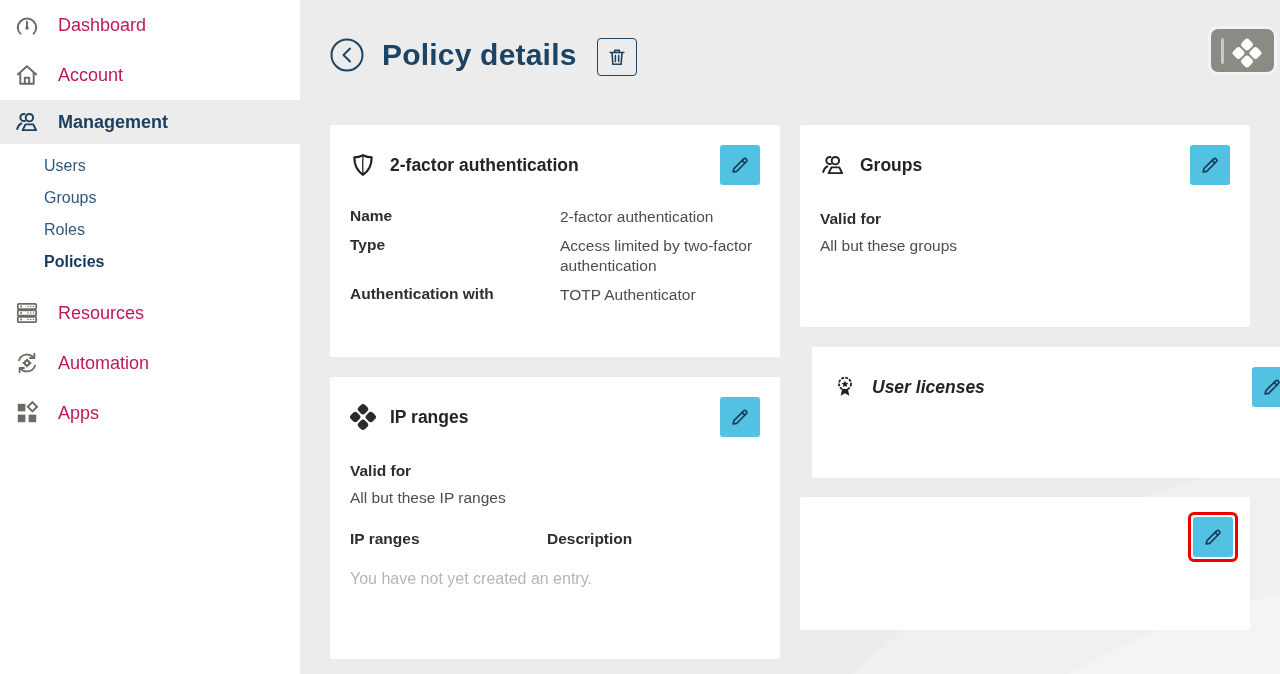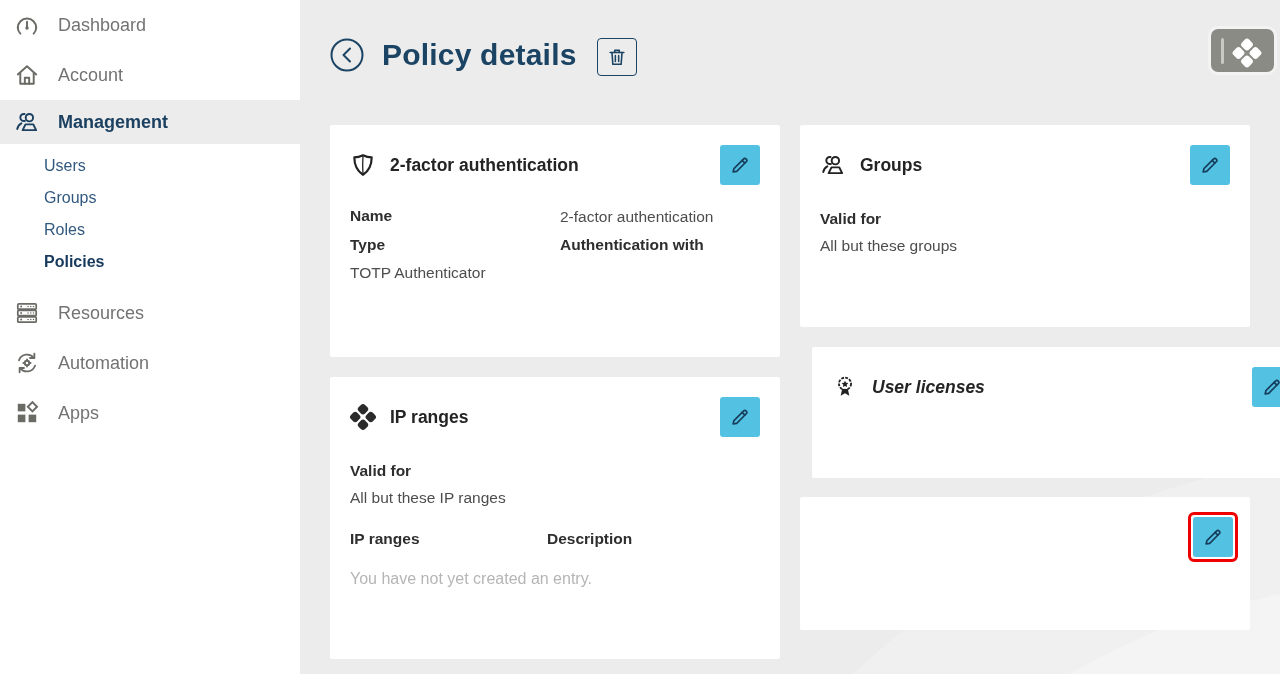--- a/index.html
+++ b/index.html
@@ -3,21 +3,21 @@
 <meta charset="utf-8">
 <style>
   * { margin:0; padding:0; box-sizing:border-box; }
   html,body { width:1280px; height:674px; overflow:hidden;
     font-family:"Liberation Sans", sans-serif; background:#ececec; color:#2a2a2a; }
 
   
   .sidebar { position:absolute; left:0; top:0; width:300px; height:674px;
     background:#ffffff; z-index:5; }
   .nav-item { display:flex; align-items:center; gap:18px; height:50px;
-    padding-left:14px; color:#737373; font-size:18px; cursor:pointer; }
+    padding-left:14px; color:#be185d; font-size:18px; cursor:pointer; }
   .nav-item .ico { width:26px; height:26px; flex:0 0 26px; color:#6b6b66; }
   .nav-item.active { background:#ececec; height:44px; color:#1b4060; font-weight:600; }
   .nav-item.active .ico { color:#1b4060; }
   .sub-list { padding:6px 0 10px 0; }
   .sub-item { padding:7px 0 7px 44px; font-size:16px; color:#31597f; cursor:pointer; }
   .sub-item.active { font-weight:700; color:#16395c; }
 
   
   .main { position:absolute; left:300px; top:0; right:0; bottom:0; background:#ececec; overflow:hidden; }
   .deco { position:absolute; border-radius:50%; }
@@ -216,20 +216,21 @@
         <svg viewBox="0 0 24 24" width="22" height="22" fill="none" stroke="currentColor" stroke-width="1.8" stroke-linecap="round" stroke-linejoin="round">
           <path d="M4.5 19.5l.9-3.6L15.8 5.5a2.1 2.1 0 0 1 3 3L8.4 18.9l-3.9.6z"></path>
           <path d="M14.3 7l3 3"></path>
         </svg>
       </span>
     </button>
     <div class="kv">
       <span class="k">Name</span>
       <span class="v">2-factor authentication</span>
       <span class="k">Type</span>
+      <span class="v">Access limited by two-factor authentication</span>
       <span class="k">Authentication with</span>
       <span class="v">TOTP Authenticator</span>
     </div>
   </section>
 
   <section class="card card-ip">
     <div class="card-head">
       <span class="ico" style="display:flex;align-items:center;justify-content:center;">
         <span class="pinwheel dark">
             <span class="grid">

